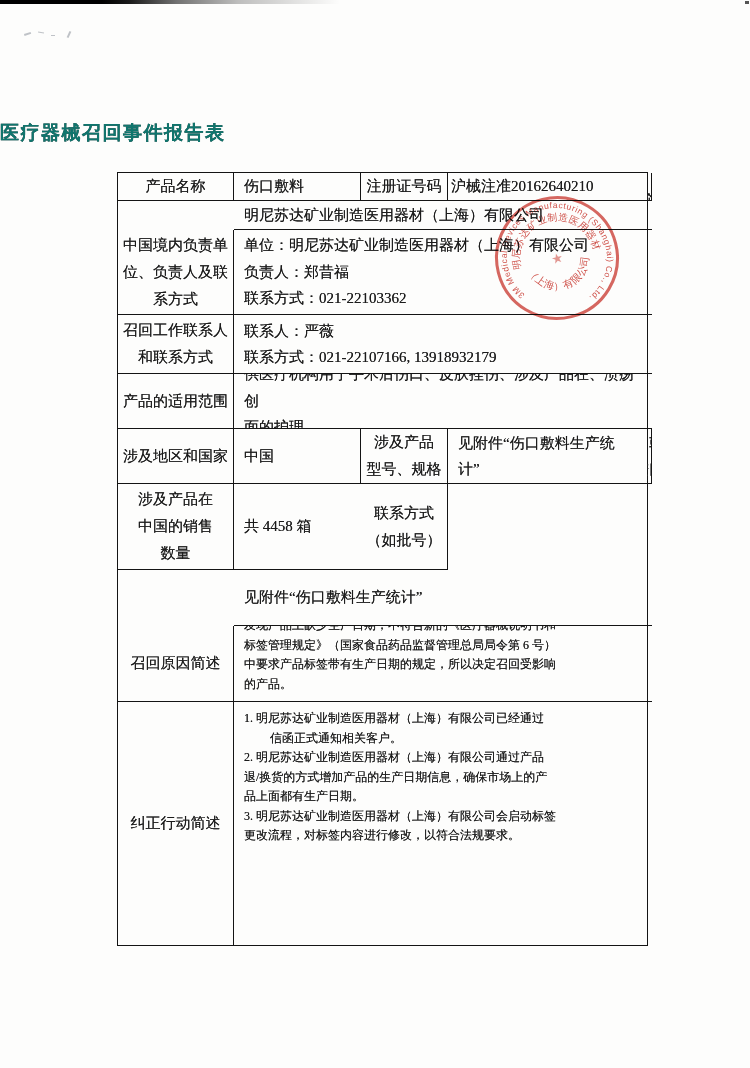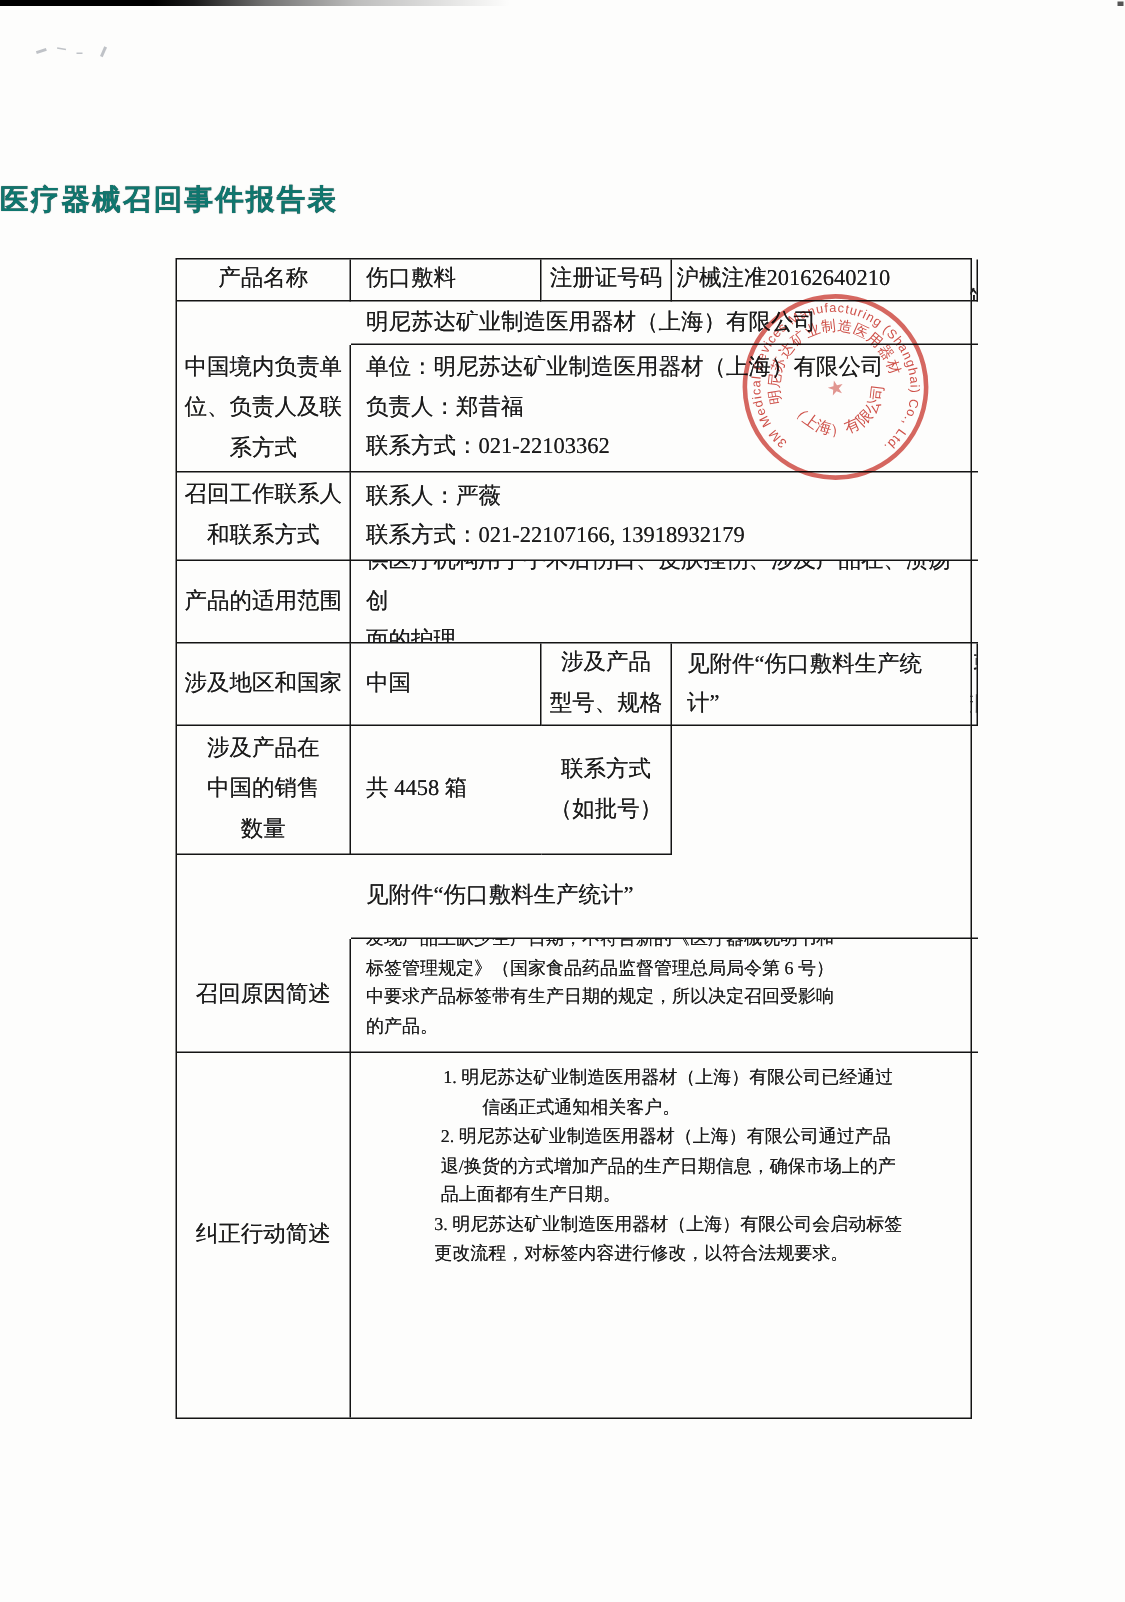--- a/index.html
+++ b/index.html
@@ -44,21 +44,21 @@
     border-right:1.4px solid #141414;
     border-bottom:1.4px solid #141414;
     display:flex;flex-direction:column;justify-content:center;
     box-sizing:border-box;overflow:hidden;
     white-space:pre-line;
   }
   .lab{align-items:center;text-align:center;line-height:27px;padding:0 2px;}
   .val{align-items:flex-start;text-align:left;line-height:26.5px;padding:1px 5px 1px 10px;}
   .span3{grid-column:2 / span 4;}
   .no-r{border-right:none;}
-  .no-b{border-bottom:none;align-items:center;}
+  .no-b{border-bottom:none;}
   .tight{line-height:19.5px;font-size:12px;padding-top:3px;padding-bottom:20px;}
   .topalign{justify-content:flex-start;padding-top:7px;}
   .snug{padding-left:3px;padding-right:2px;}
   .items p{margin:0;}
   .items p:first-child{padding-left:26px;text-indent:-26px;}
 
   
   .stampwrap{
     position:absolute;left:491px;top:192px;width:132px;height:132px;
     transform:rotate(-14deg);

